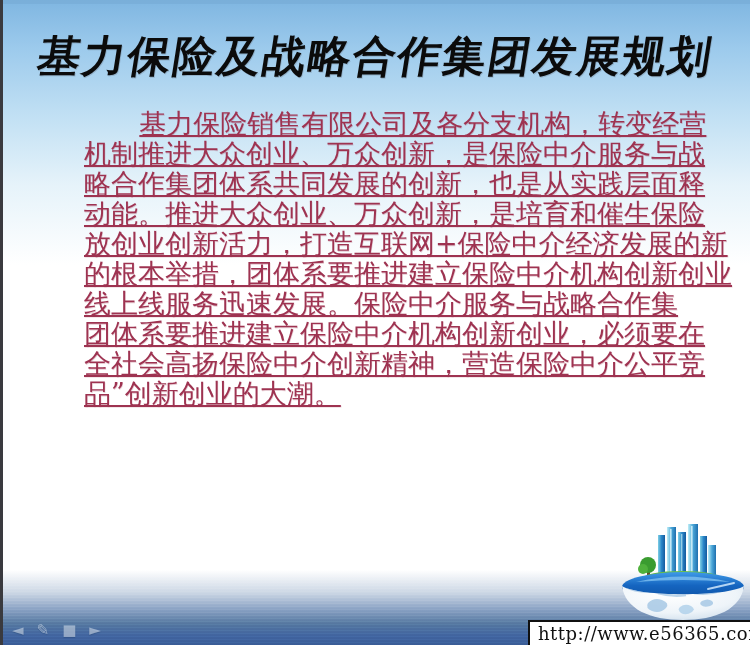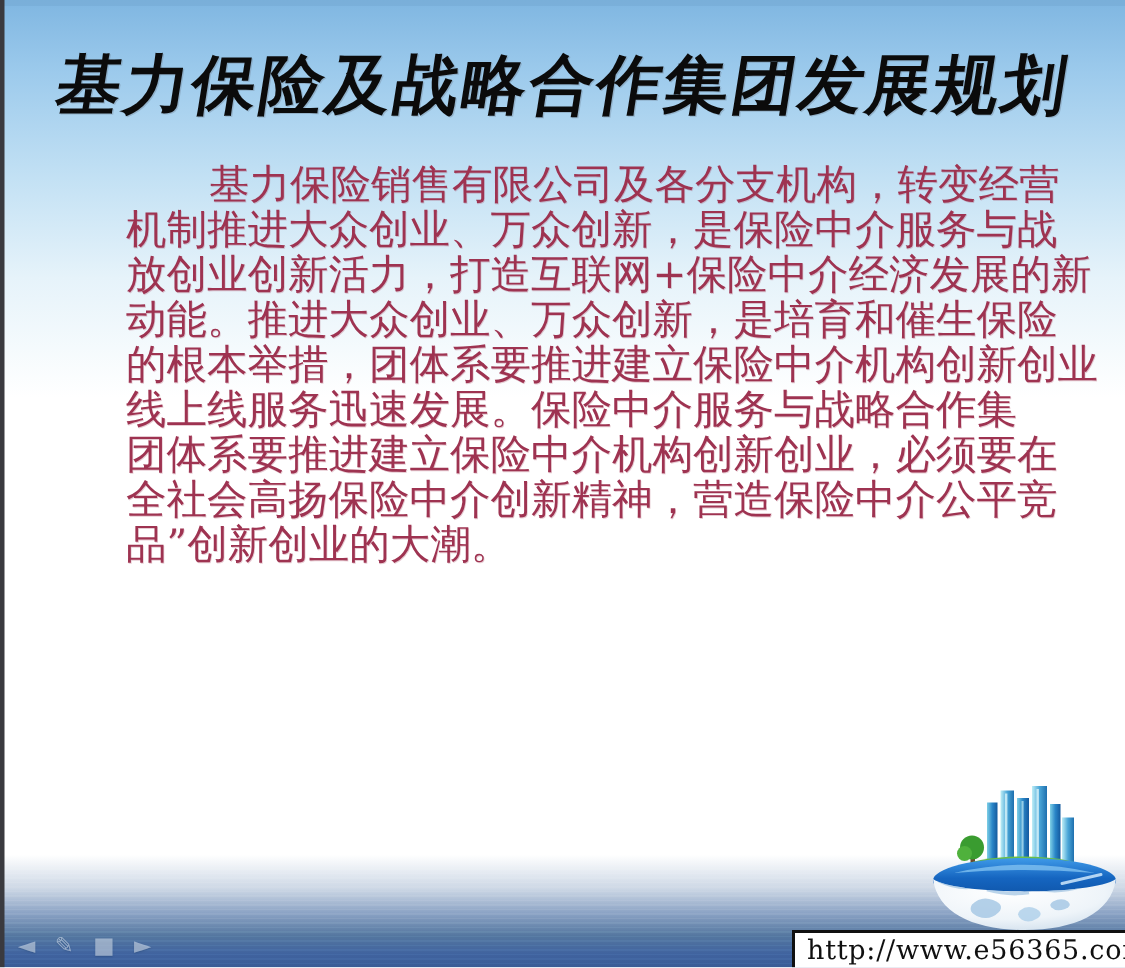--- a/index.html
+++ b/index.html
@@ -48,21 +48,21 @@
     text-shadow:1px 1px 0 rgba(120,140,160,.45);
     white-space:nowrap;
   }
   .body-text{
     position:absolute;top:109px;left:84px;width:628px;z-index:2;
     font-family:"DejaVu Serif","Liberation Serif",serif;
     font-size:27px;line-height:30px;
     color:#9e3351;
     text-shadow:.5px .5px 0 rgba(158,51,81,.25);
   }
-  .body-line{white-space:nowrap;}
+  .body-line{white-space:nowrap;text-decoration:underline;}
   .body-line.indent{text-indent:2.05em;}
   
   .globe{
     position:absolute;right:2px;bottom:24px;width:130px;height:98px;z-index:4;
   }
   
   .url-box{
     position:absolute;right:0;bottom:0;height:25px;width:222px;z-index:8;
     background:#ffffff;
     border-top:2px solid #101010;
@@ -95,22 +95,23 @@
   <div class="sea"></div>
   <div class="edge-left"></div>
 
   <div class="title">
     <span>基力保险及战略合作集团发展规划</span>
   </div>
 
   <div class="body-text">
     <div class="body-line indent">基力保险销售有限公司及各分支机构，转变经营</div>
     <div class="body-line">机制推进大众创业、万众创新，是保险中介服务与战</div>
+    <div class="body-line">略合作集团体系共同发展的创新，也是从实践层面释</div>
+    <div class="body-line">动能。推进大众创业、万众创新，是培育和催生保险</div>
     <div class="body-line">放创业创新活力，打造互联网+保险中介经济发展的新</div>
-    <div class="body-line">动能。推进大众创业、万众创新，是培育和催生保险</div>
     <div class="body-line">的根本举措，团体系要推进建立保险中介机构创新创业</div>
     <div class="body-line">线上线服务迅速发展。保险中介服务与战略合作集</div>
     <div class="body-line">团体系要推进建立保险中介机构创新创业，必须要在</div>
     <div class="body-line">全社会高扬保险中介创新精神，营造保险中介公平竞</div>
     <div class="body-line">品”创新创业的大潮。</div>
   </div>
 
   <svg class="globe" viewBox="0 0 130 98" xmlns="http://www.w3.org/2000/svg">
     <defs>
       <linearGradient id="bld" x1="0" y1="0" x2="1" y2="0">

